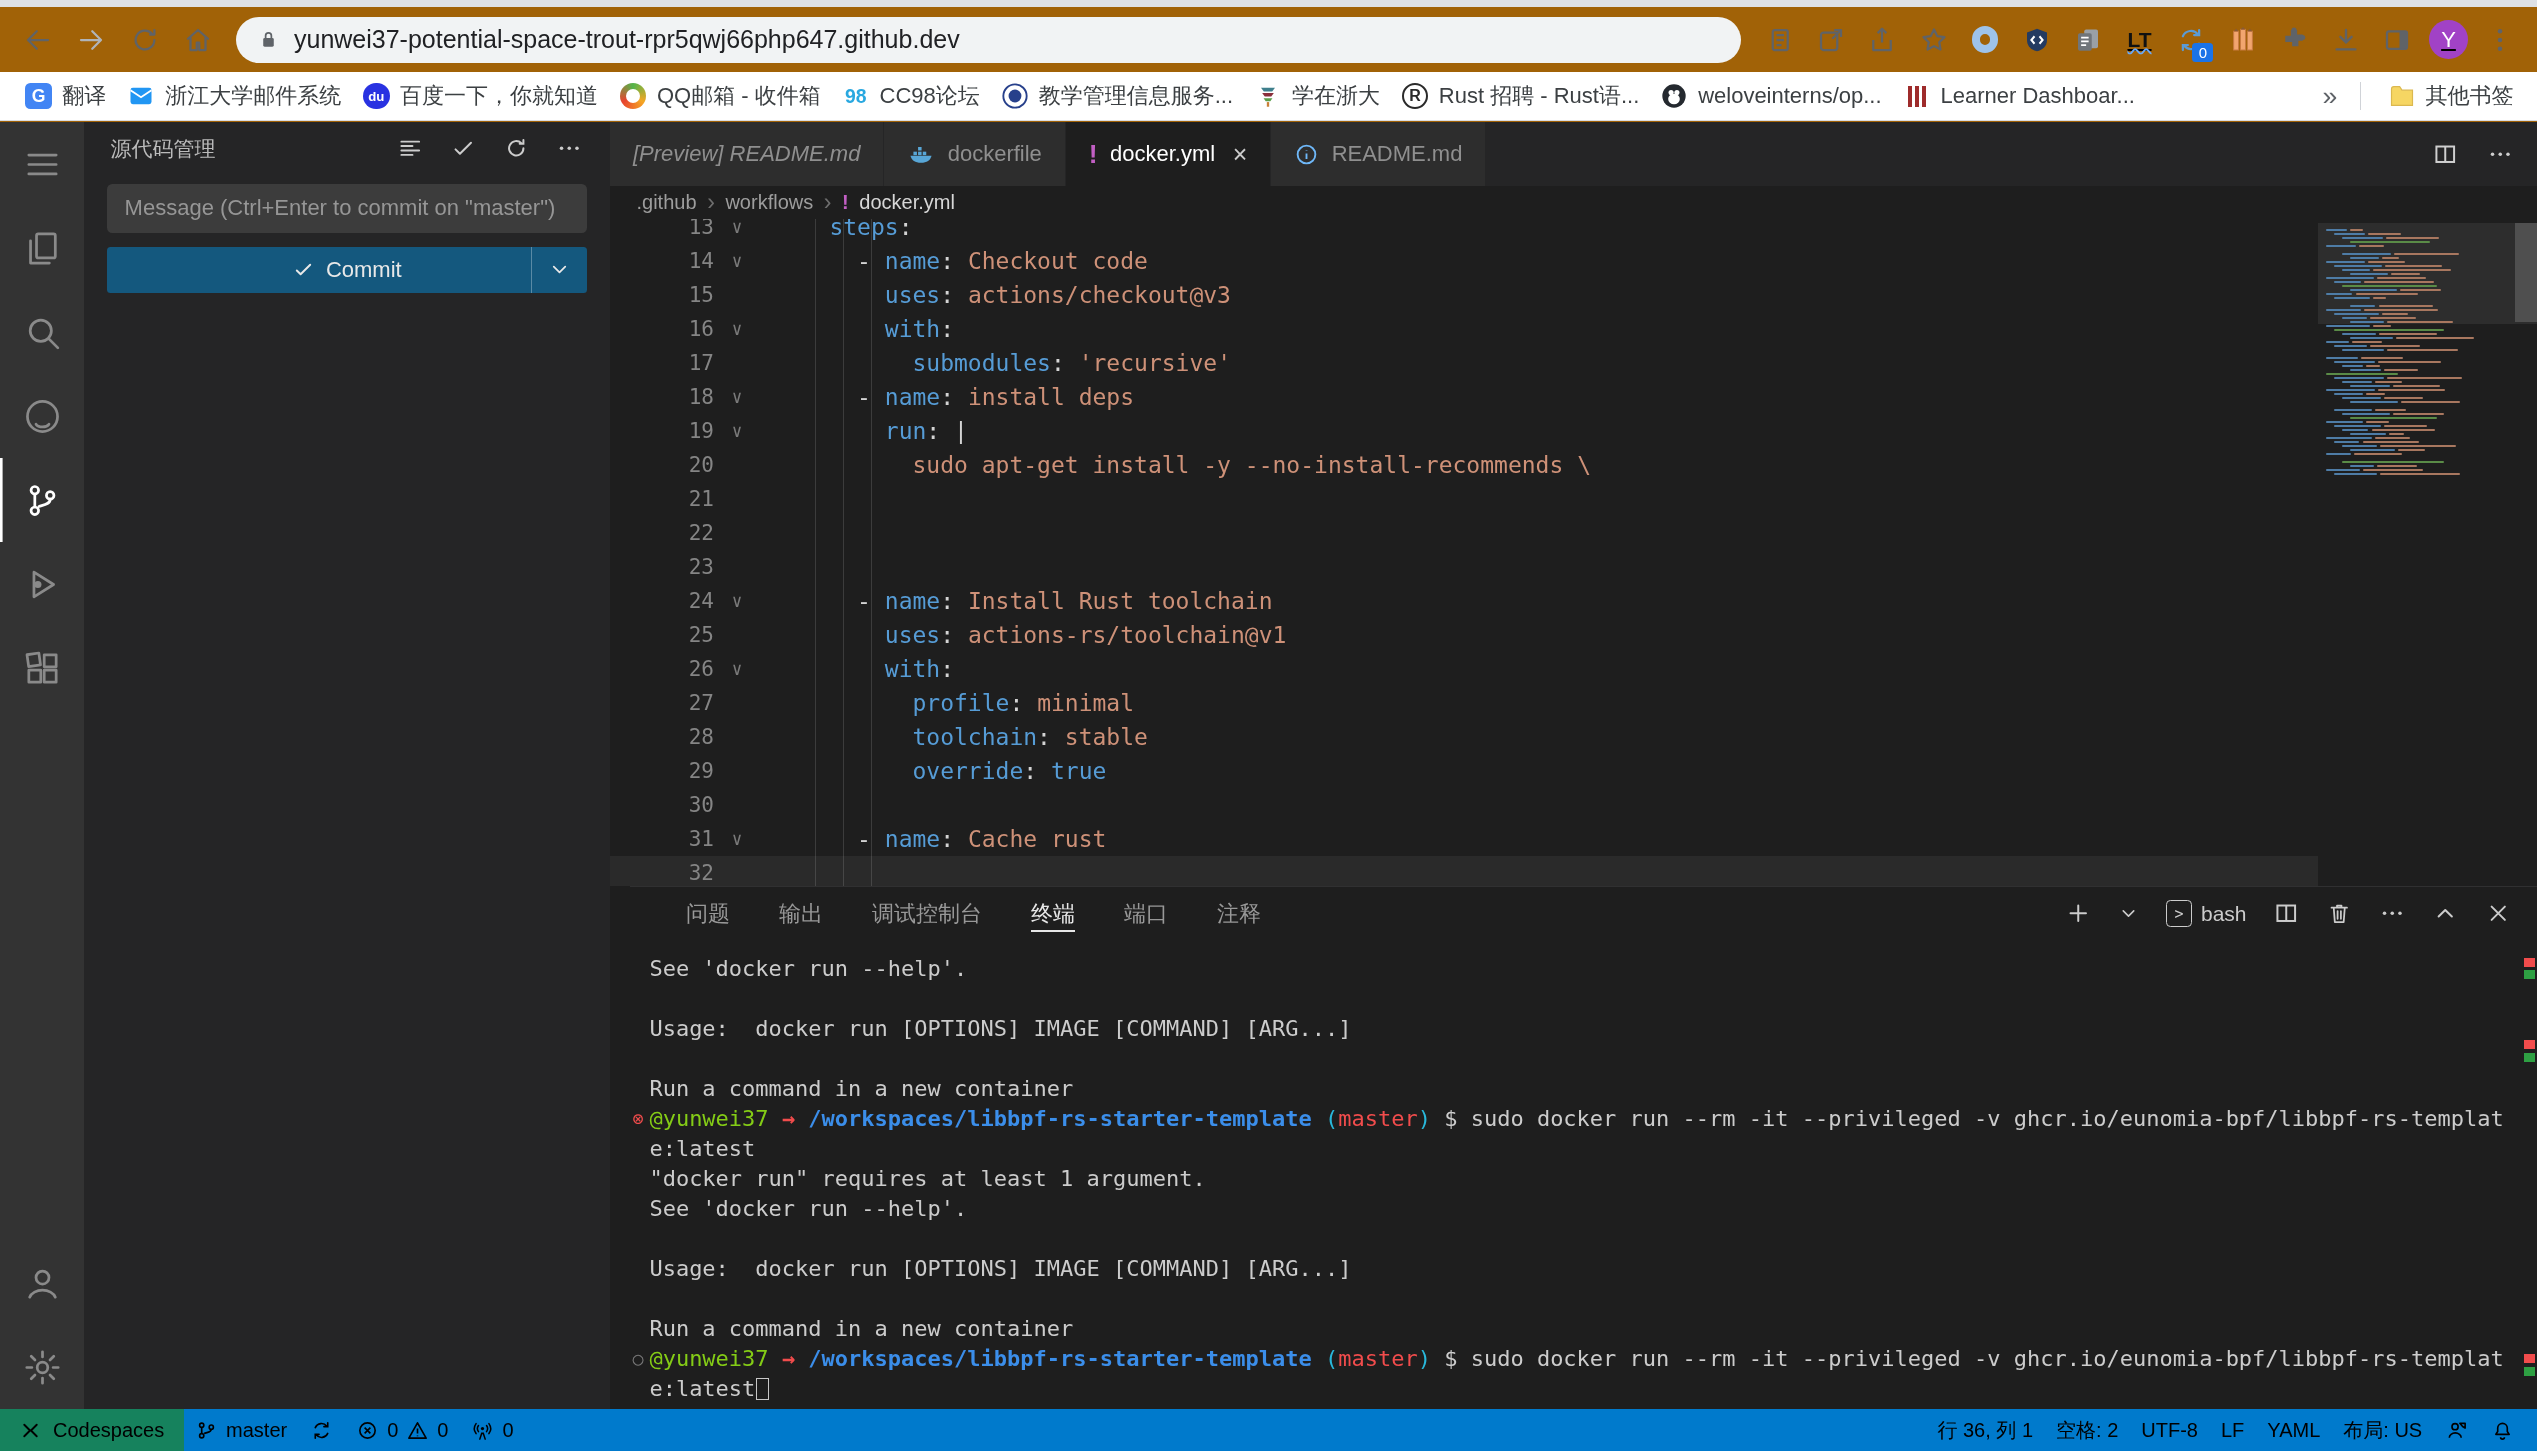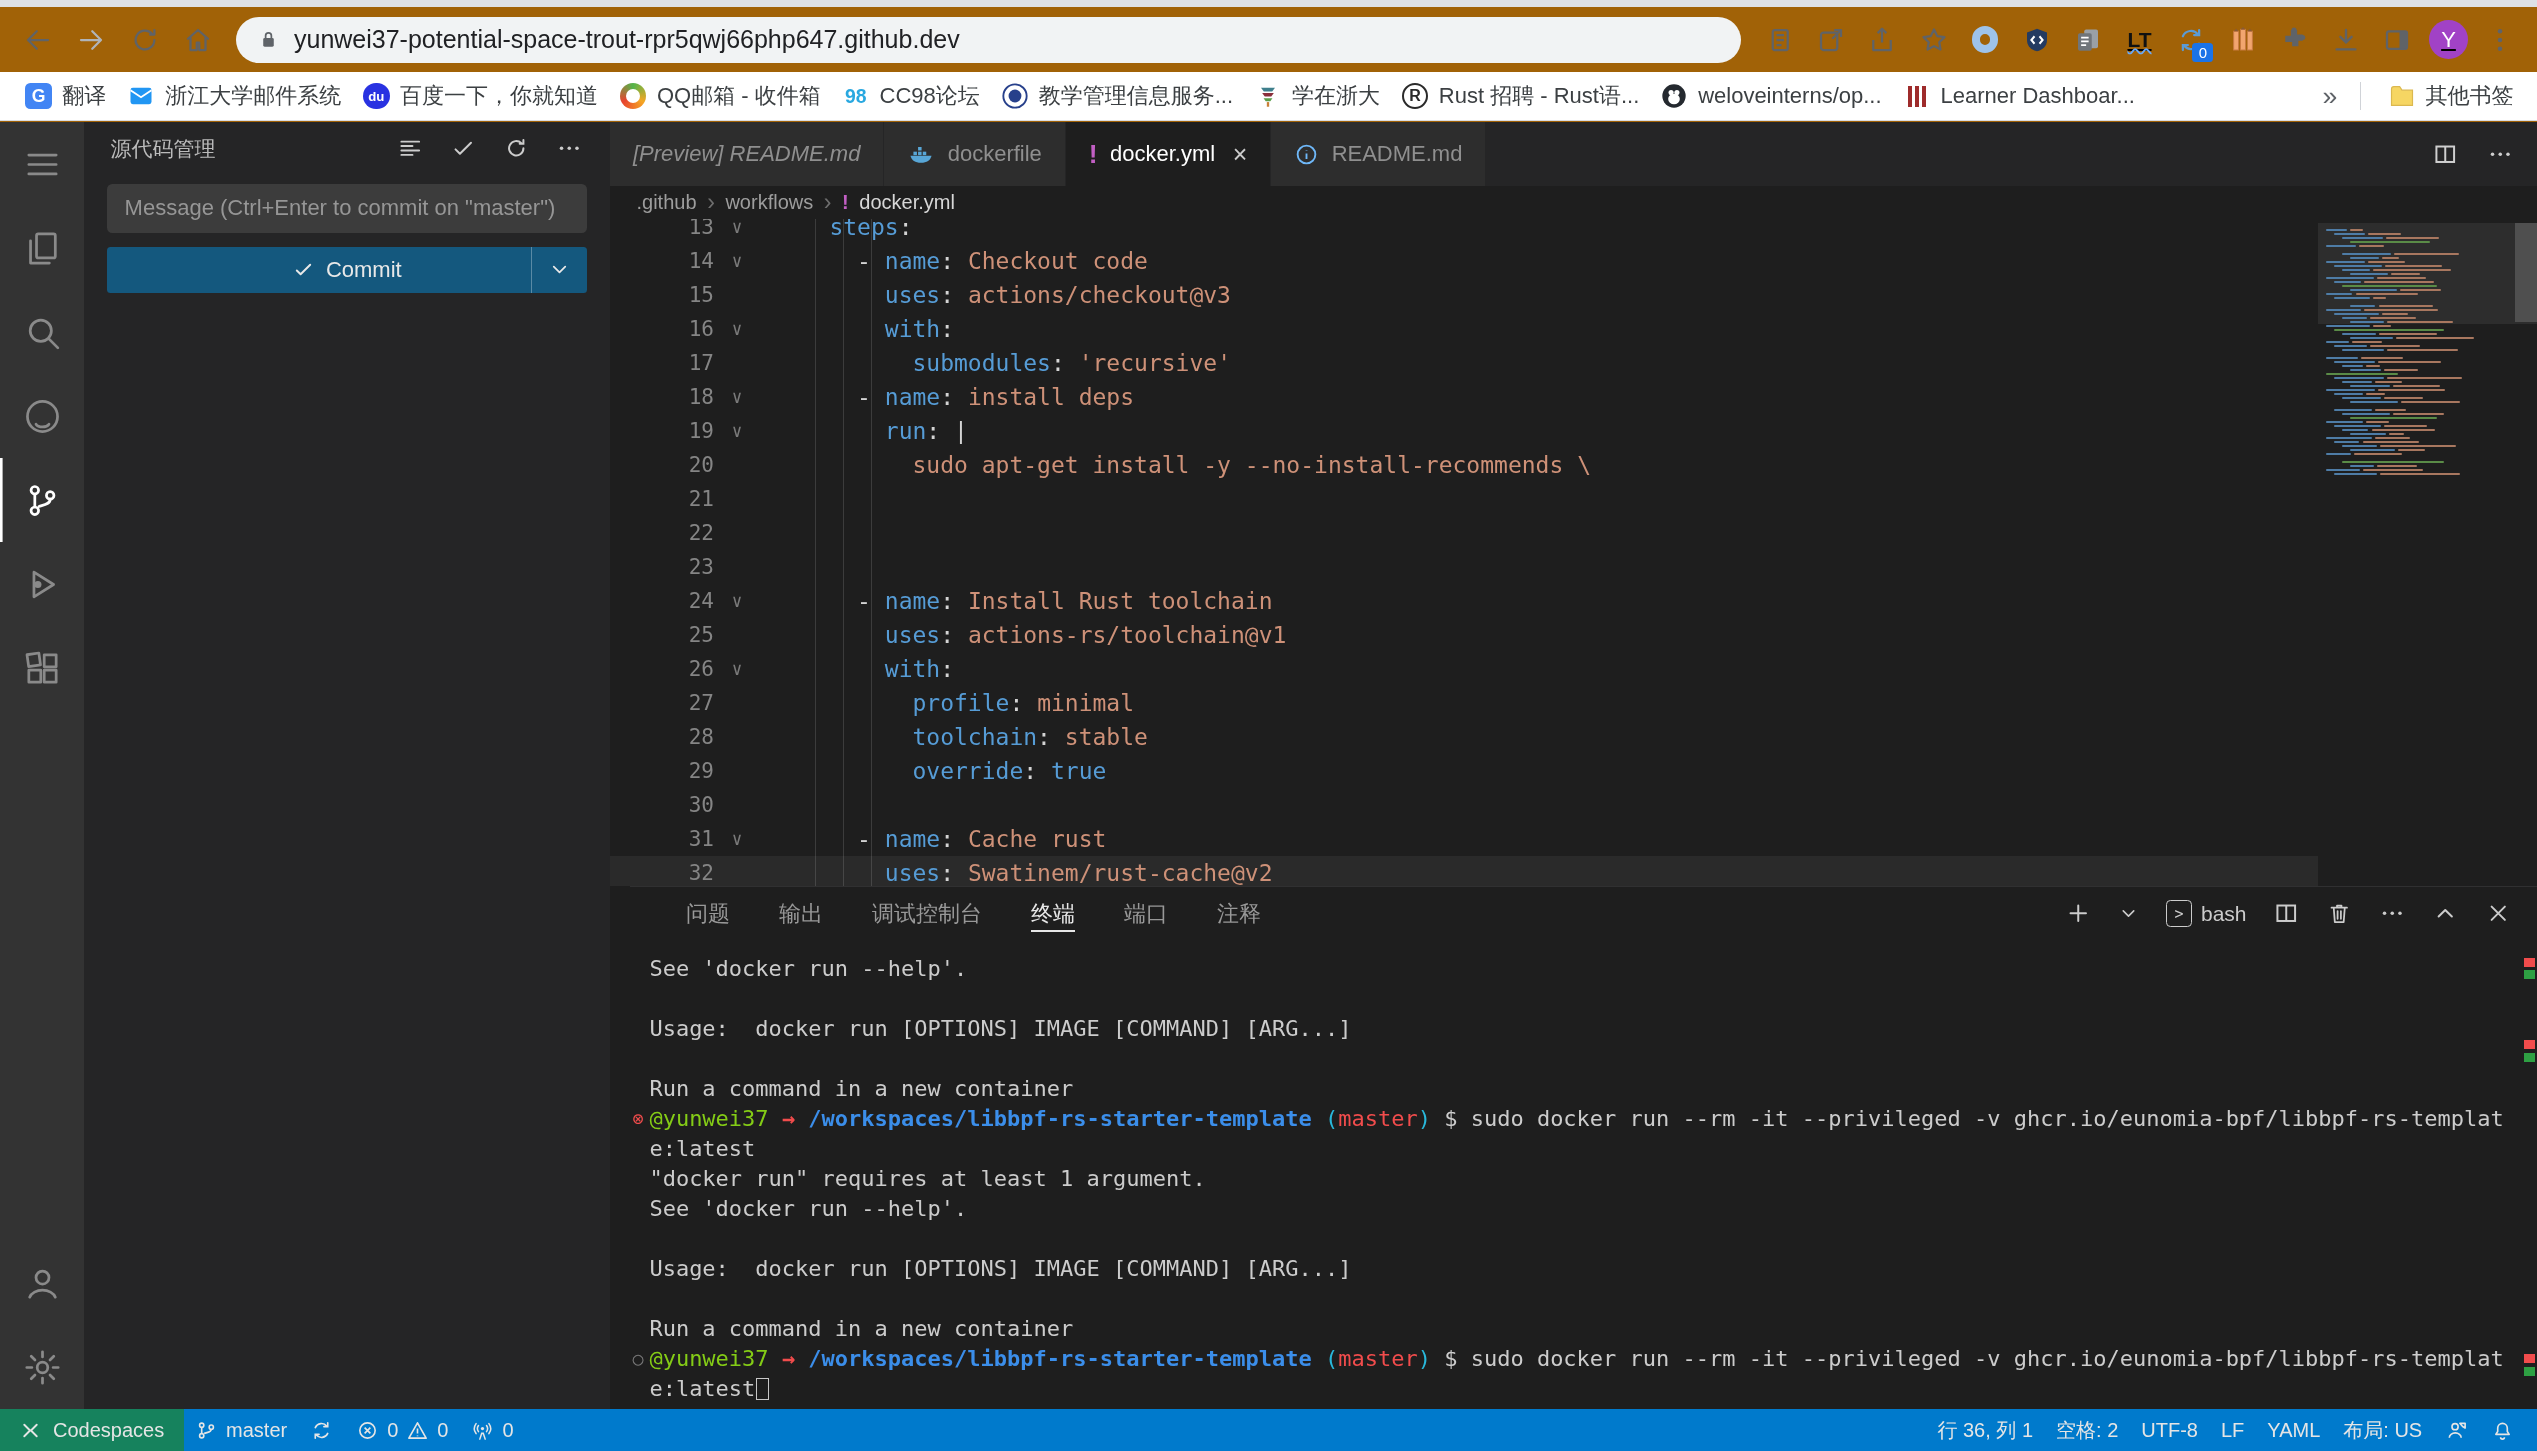--- a/index.html
+++ b/index.html
@@ -136,21 +136,21 @@
   .tg.error { color:#f14c4c; } .tg.idle { color:#767676; }
   .seg-u { color:#84cc16; } .seg-a { color:#f14c4c; font-weight:bold; }
   .seg-pth { color:#3b8eea; font-weight:bold; }
   .seg-pr { color:#29b8db; } .seg-br { color:#f14c4c; } .seg-t { color:#cccccc; }
   .cursor { display:inline-block; width:12.3px; height:22px; border:1.8px solid #c8c8c8;
             vertical-align:-3.5px; margin-left:0.9px; }
   .mark { position:absolute; right:3.5px; width:10.6px; height:8.8px; }
 
   
   .statusbar { position:absolute; left:0; right:0; bottom:0; height:42px; background:#007acc;
-               display:flex; align-items:center; color:#e5e5e5; font-size:20px;justify-content:space-between; }
+               display:flex; align-items:center; color:#000000; font-size:20px;justify-content:space-between; }
   .remote { background:#16825d; height:100%; display:flex; align-items:center; gap:10.6px;
             padding:0 19.4px; flex:none; }
   .sitem { display:flex; align-items:center; gap:8px; padding:0 11.5px; height:100%;
            white-space:nowrap; }
   .sitem svg { width:23px; height:23px; }
   .sb-right { margin-left:auto; display:flex; align-items:center; padding-right:12.3px; }
 </style>
 </head>
 <body>
 
@@ -633,21 +633,20 @@
             <span class="ctext"></span>
           </div>
           <div class="cline">
             <span class="ln">31</span>
             <span class="fold">∨</span>
             <span class="ctext"><span class="tok-p">      - </span><span class="tok-k">name</span><span class="tok-p">: </span><span class="tok-v">Cache rust</span></span>
           </div>
           <div class="cline cur">
             <span class="ln">32</span>
             <span class="fold"></span>
-            <span class="ctext"><span class="tok-p">        </span><span class="tok-k">uses</span><span class="tok-p">: </span><span class="tok-v">Swatinem/rust-cache@v2</span></span>
           </div>
         </div>
       <div class="mm-slider"></div>
       <div class="minimap" id="minimap">
           <div class="mmrow" style="padding-left: 0px;">
             <span class="mmbar" style="background: rgb(78, 124, 166); width: 21px;"></span>
             <span class="mmbar" style="background: rgb(168, 119, 95); width: 12.3px;"></span>
           </div>
           <div class="mmrow" style="padding-left: 8px;">
             <span class="mmbar" style="background: rgb(78, 124, 166); width: 31px;"></span>

